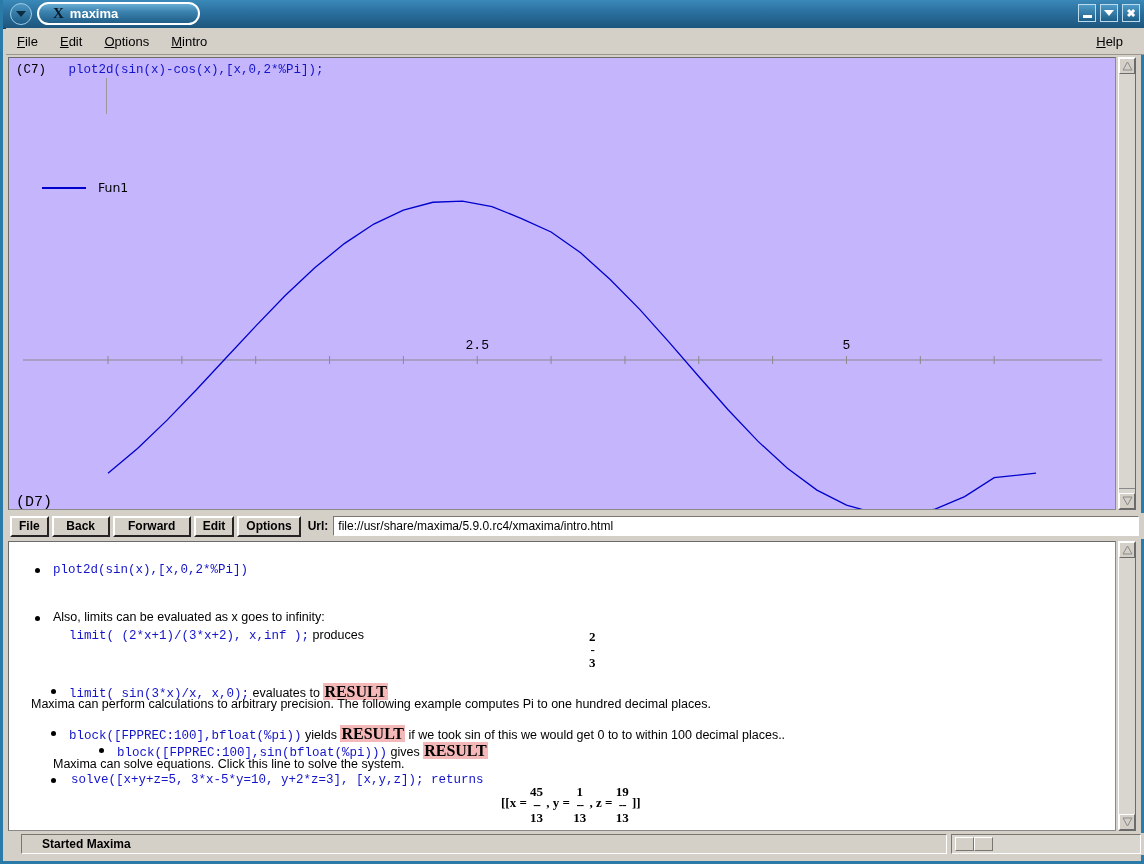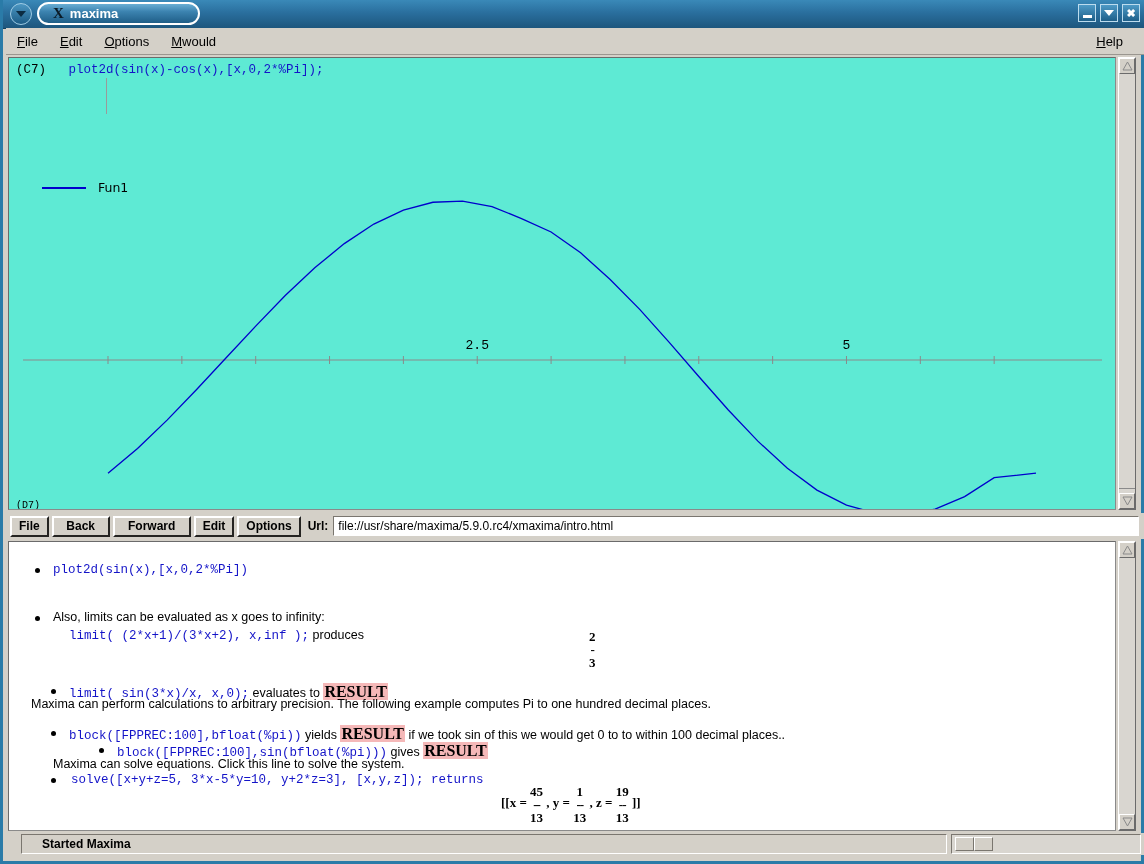--- a/index.html
+++ b/index.html
@@ -54,39 +54,39 @@
     background:#d4d0c8;border-bottom:1px solid #9a968f;
     display:flex;align-items:center;
   }
   .mitem{font-size:13px;color:#000;padding:2px 11px;cursor:default;}
   .mitem u{text-decoration:underline;}
   #menu-help{position:absolute;right:10px;}
 
   
   #console{
     position:absolute;left:5px;top:57px;width:1108px;height:453px;
-    background:#5eead4;box-sizing:border-box;
+    background:#c4b5fd;box-sizing:border-box;
     border:1px solid #8a8a8a;border-top-color:#6b6b6b;border-left-color:#6b6b6b;
     overflow:hidden;
   }
   #prompt-line{position:absolute;left:7px;top:5px;font-family:"Liberation Mono",monospace;font-size:12.5px;white-space:pre;}
   #prompt-line .clabel{color:#000;}
   #prompt-line .ccode{color:#1414c8;}
   #caret{position:absolute;left:97px;top:20px;width:1px;height:36px;background:#9a9a9a;}
 
   
   #legend{position:absolute;left:33px;top:122px;display:flex;align-items:center;}
   #legend .lline{width:44px;height:0;border-top:2px solid #0000cc;}
   #legend .llabel{margin-left:12px;font-family:"DejaVu Sans",sans-serif;font-size:12.5px;color:#000;}
 
   
   #plotsvg{position:absolute;left:0;top:0;}
   .ticklabel{font-family:"Liberation Mono",monospace;font-size:13px;fill:#000;}
 
-  #prompt2{position:absolute;left:7px;bottom:-2px;font-family:"Liberation Mono",monospace;font-size:10px;color:#000;}
+  #prompt2{position:absolute;left:7px;bottom:-2px;font-family:"Liberation Mono",monospace;font-size:15px;color:#000;}
 
   
   .vscroll{
     position:absolute;width:18px;background:#d9d6d0;box-sizing:border-box;
     border:1px solid #ffffff;border-right-color:#6b6b6b;border-bottom-color:#6b6b6b;
   }
   .sbtn{
     position:absolute;width:16px;height:16px;background:#d4d0c8;box-sizing:border-box;
     border:1px solid #ffffff;border-right-color:#6b6b6b;border-bottom-color:#6b6b6b;
     display:flex;align-items:center;justify-content:center;
@@ -184,21 +184,21 @@
     </div>
     <div class="wbtn" id="btn-close">
       <span>✖</span>
     </div>
   </div>
 
   <div id="menubar">
     <div class="mitem"><u>F</u><span>ile</span></div>
     <div class="mitem"><u>E</u><span>dit</span></div>
     <div class="mitem"><u>O</u><span>ptions</span></div>
-    <div class="mitem"><u>M</u><span>would</span></div>
+    <div class="mitem"><u>M</u><span>intro</span></div>
     <div class="mitem" id="menu-help"><u>H</u><span>elp</span></div>
   </div>
 
   <div id="console">
 
     <div id="prompt-line"><span class="clabel">(C7)</span><span class="clabel">   </span><span class="ccode">plot2d(sin(x)-cos(x),[x,0,2*%Pi]);</span></div>
     <div id="caret"></div>
 
     <div id="legend">
       <span class="lline"></span>

